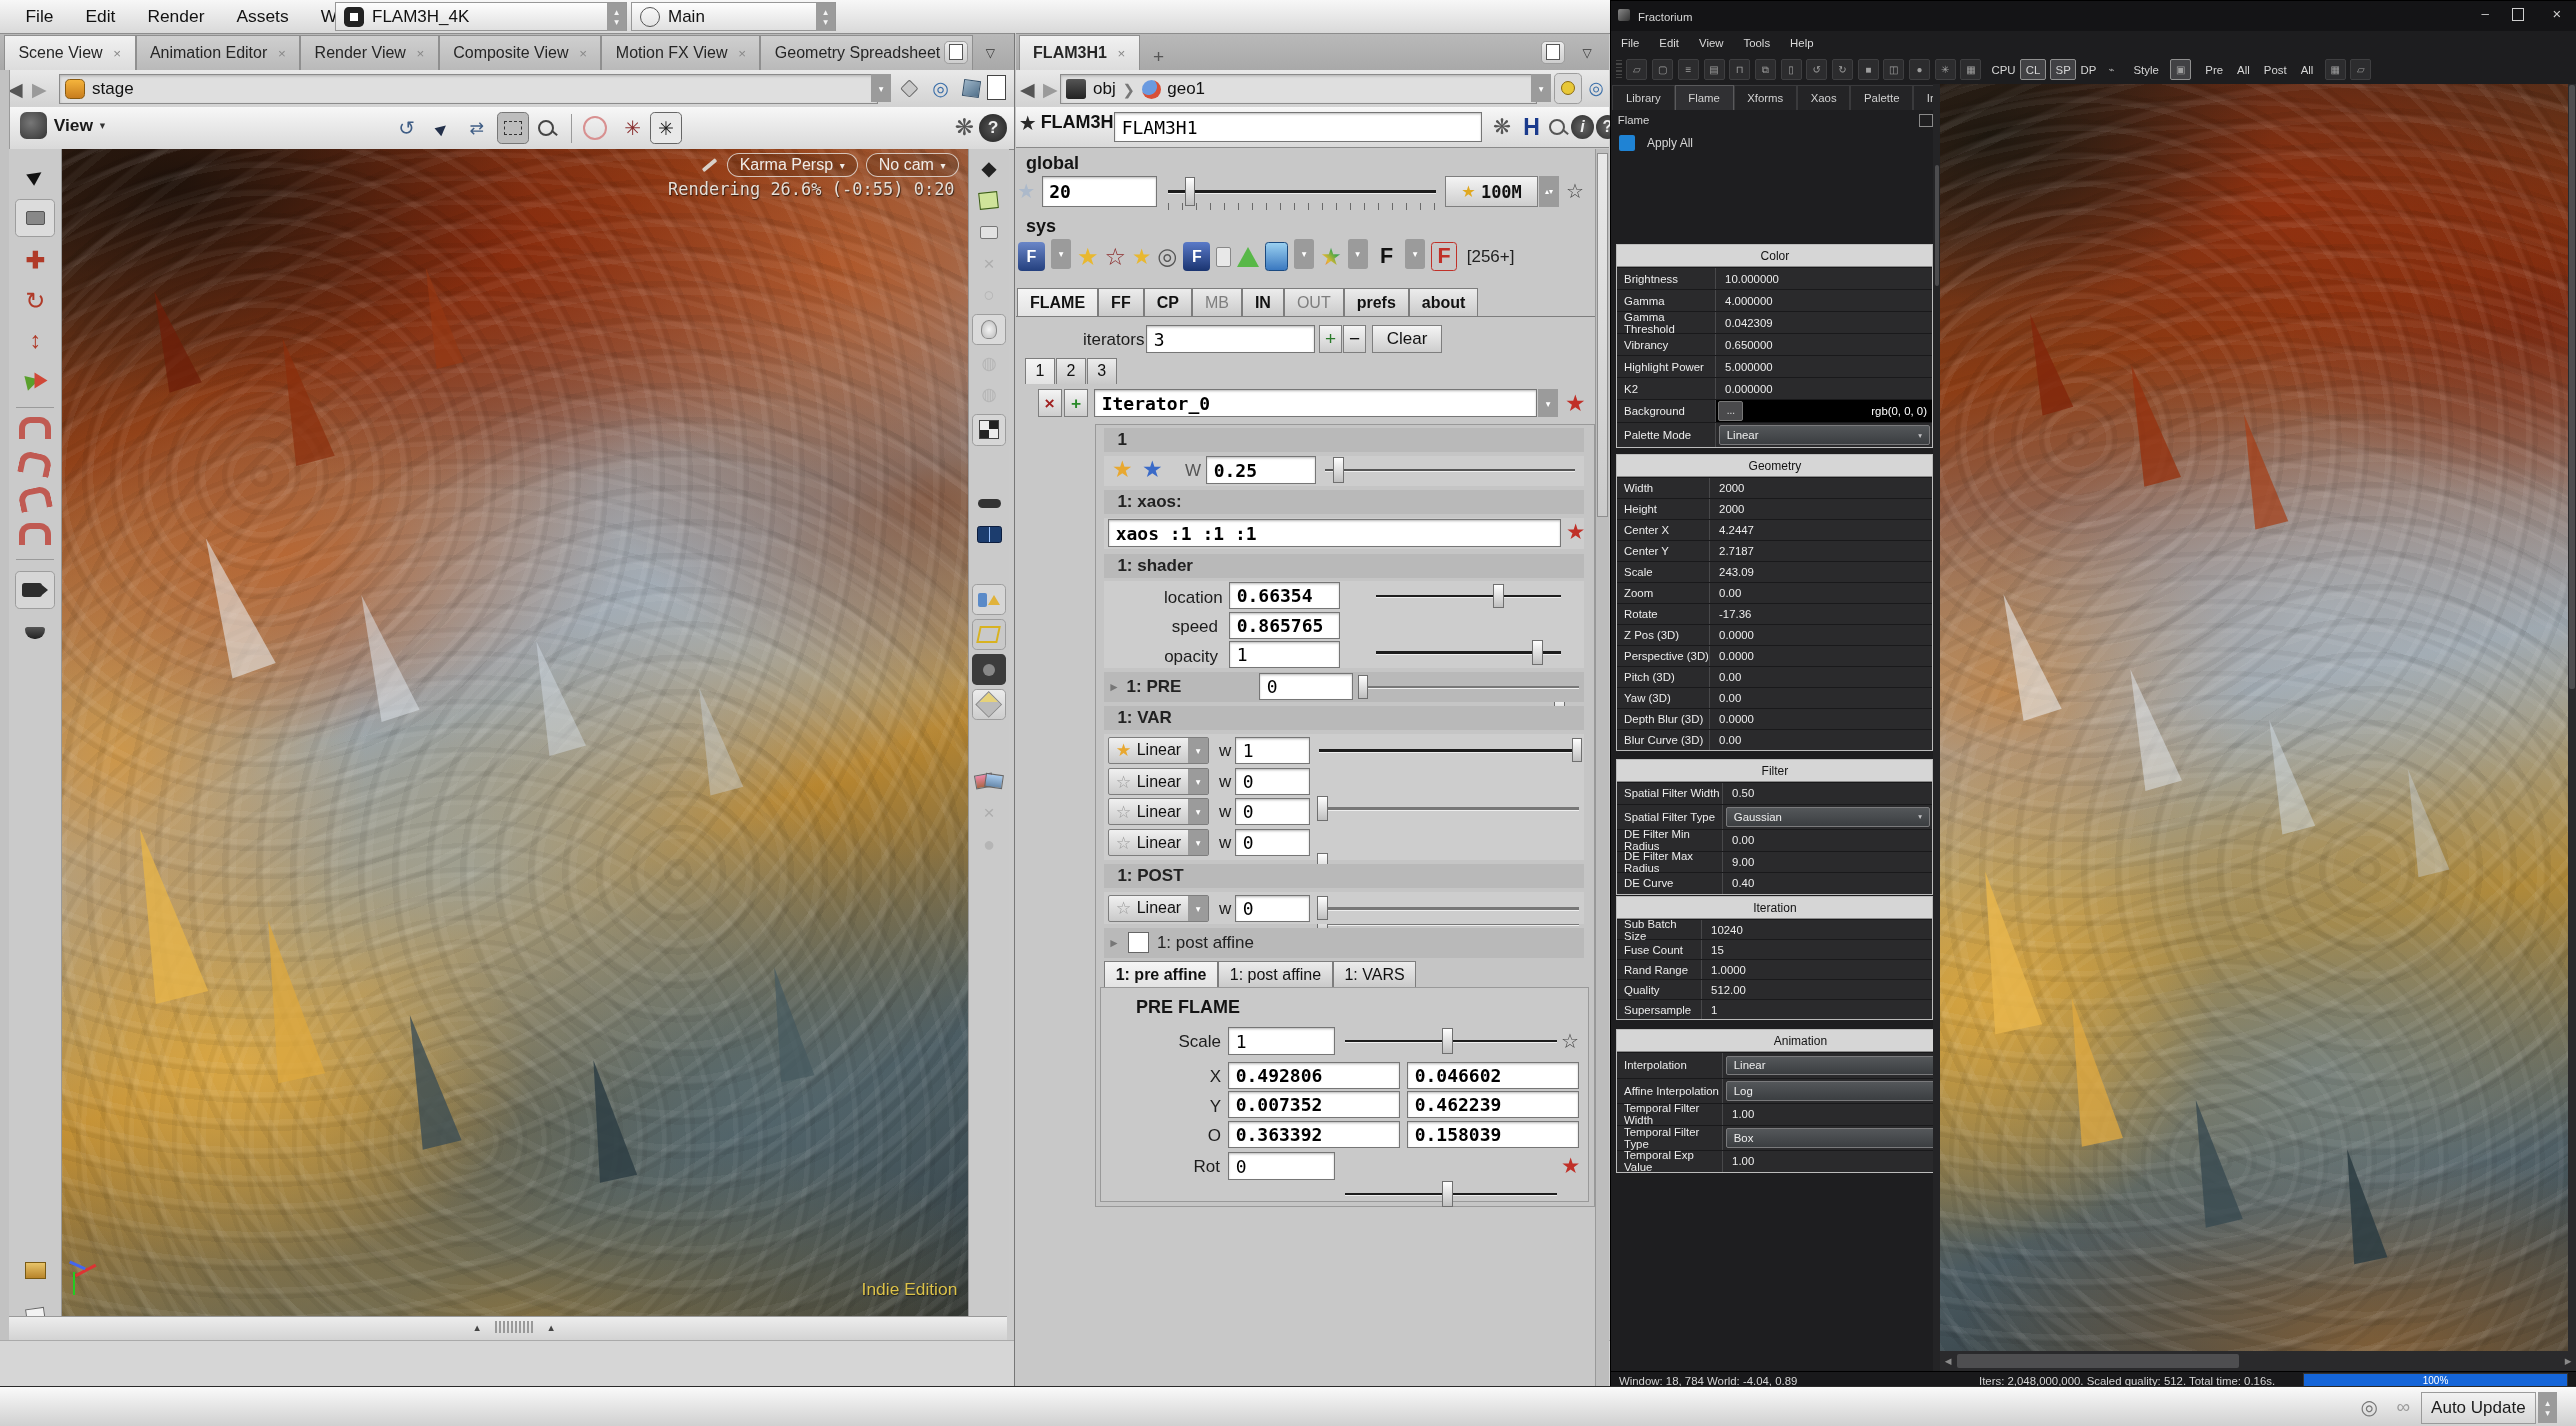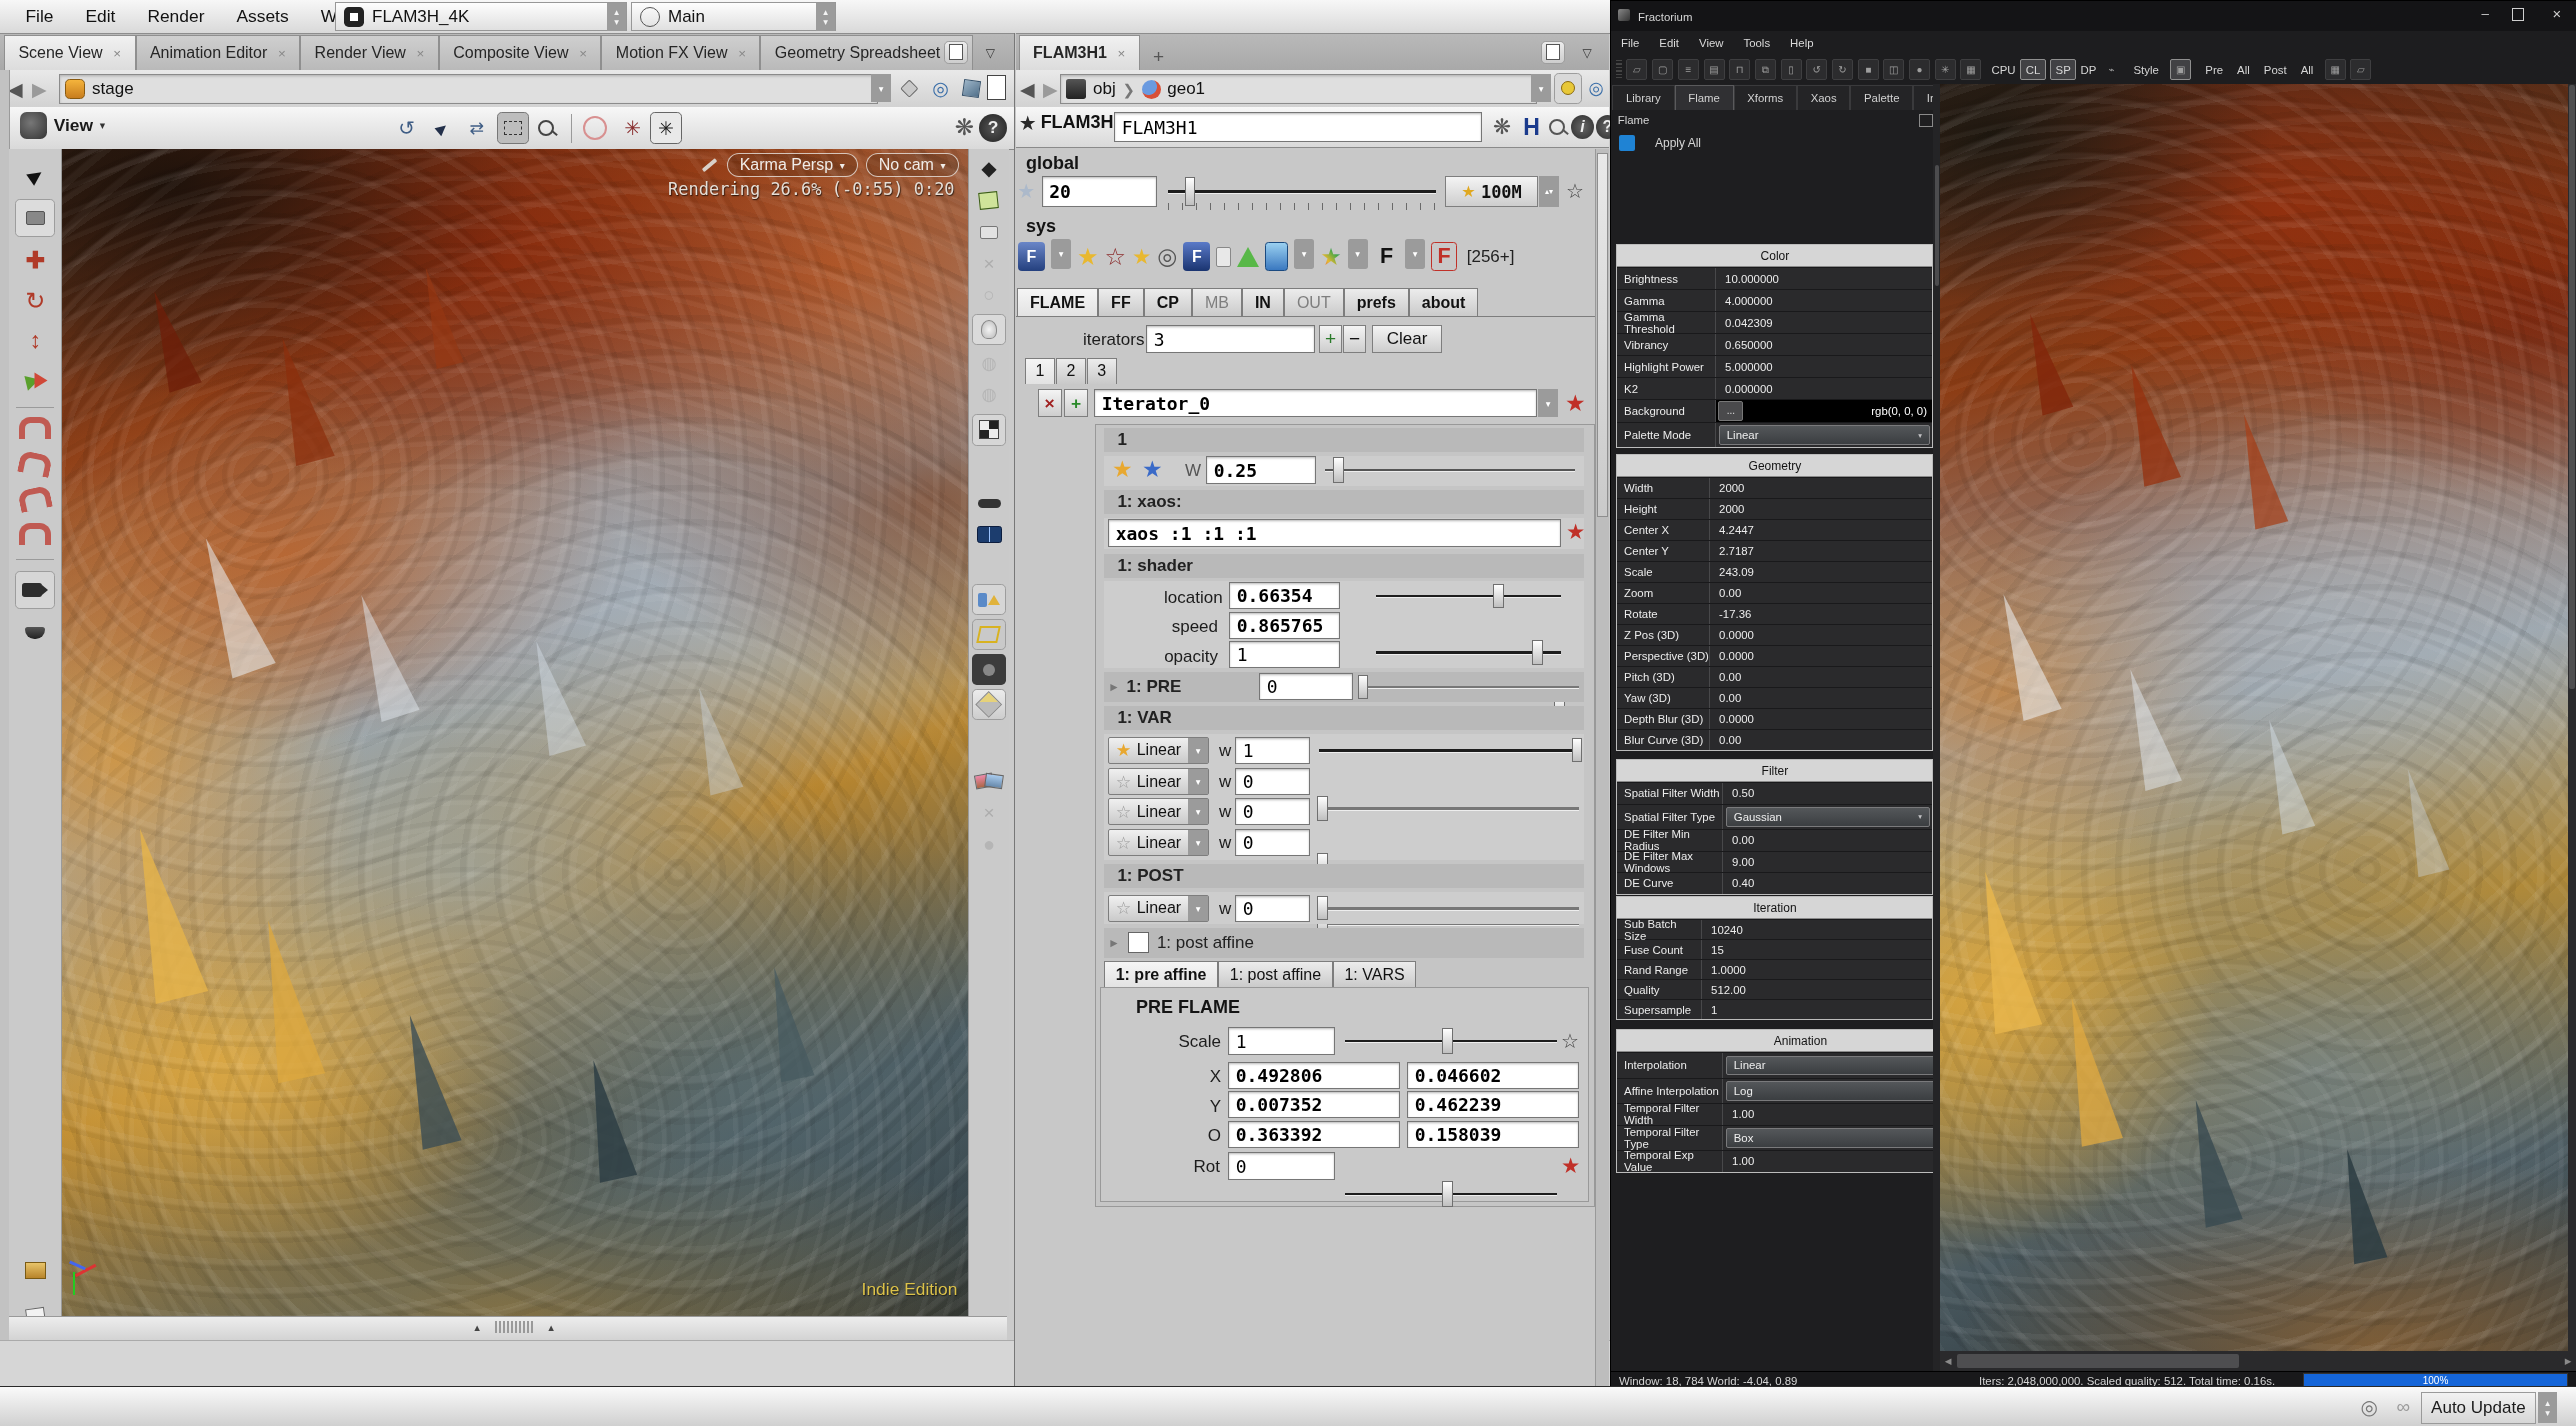--- a/index.html
+++ b/index.html
@@ -678,21 +678,21 @@
         <div class="ftab on">Flame</div>
         <div class="ftab">Xforms</div>
         <div class="ftab">Xaos</div>
         <div class="ftab">Palette</div>
         <div class="ftab">Info</div>
       </div>
       <div class="fx" style="height:21.5px;justify-content:space-between;padding:0 6.7px">
         <span class="ftbtxt">Flame</span>
         <span style="width:12px;height:10.7px;border:1.3px solid #8a8a8a"></span>
       </div>
-      <div class="fx" style="height:23px;gap:20px;padding-left:8px">
+      <div class="fx" style="height:23px;gap:12px;padding-left:8px">
         <span style="width:16px;height:16px;background:#1f83d4;border-radius:2px"></span>
         <span class="ftbtxt" style="font-size:12px">Apply All</span>
       </div>
 
       <div class="ftable ab" style="left:5.4px;top:160px;width:317px">
         <div class="fthead">Color</div>
         <div class="frow" style="height:22px">
             <div class="flab" style="width:99px">Brightness</div>
             <div class="fvv">10.000000</div>
           </div>
@@ -803,21 +803,21 @@
                 <span>Gaussian</span>
                 <span class="car">▾</span>
               </div>
             </div>
         </div>
         <div class="frow" style="height:21.5px">
             <div class="flab" style="width:106px">DE Filter Min Radius</div>
             <div class="fvv">0.00</div>
           </div>
         <div class="frow" style="height:21.5px">
-            <div class="flab" style="width:106px">DE Filter Max Windows</div>
+            <div class="flab" style="width:106px">DE Filter Max Radius</div>
             <div class="fvv">9.00</div>
           </div>
         <div class="frow" style="height:21.5px">
             <div class="flab" style="width:106px">DE Curve</div>
             <div class="fvv">0.40</div>
           </div>
       </div>
 
       <div class="ftable ab" style="left:5.4px;top:812px;width:317px">
         <div class="fthead">Iteration</div>

